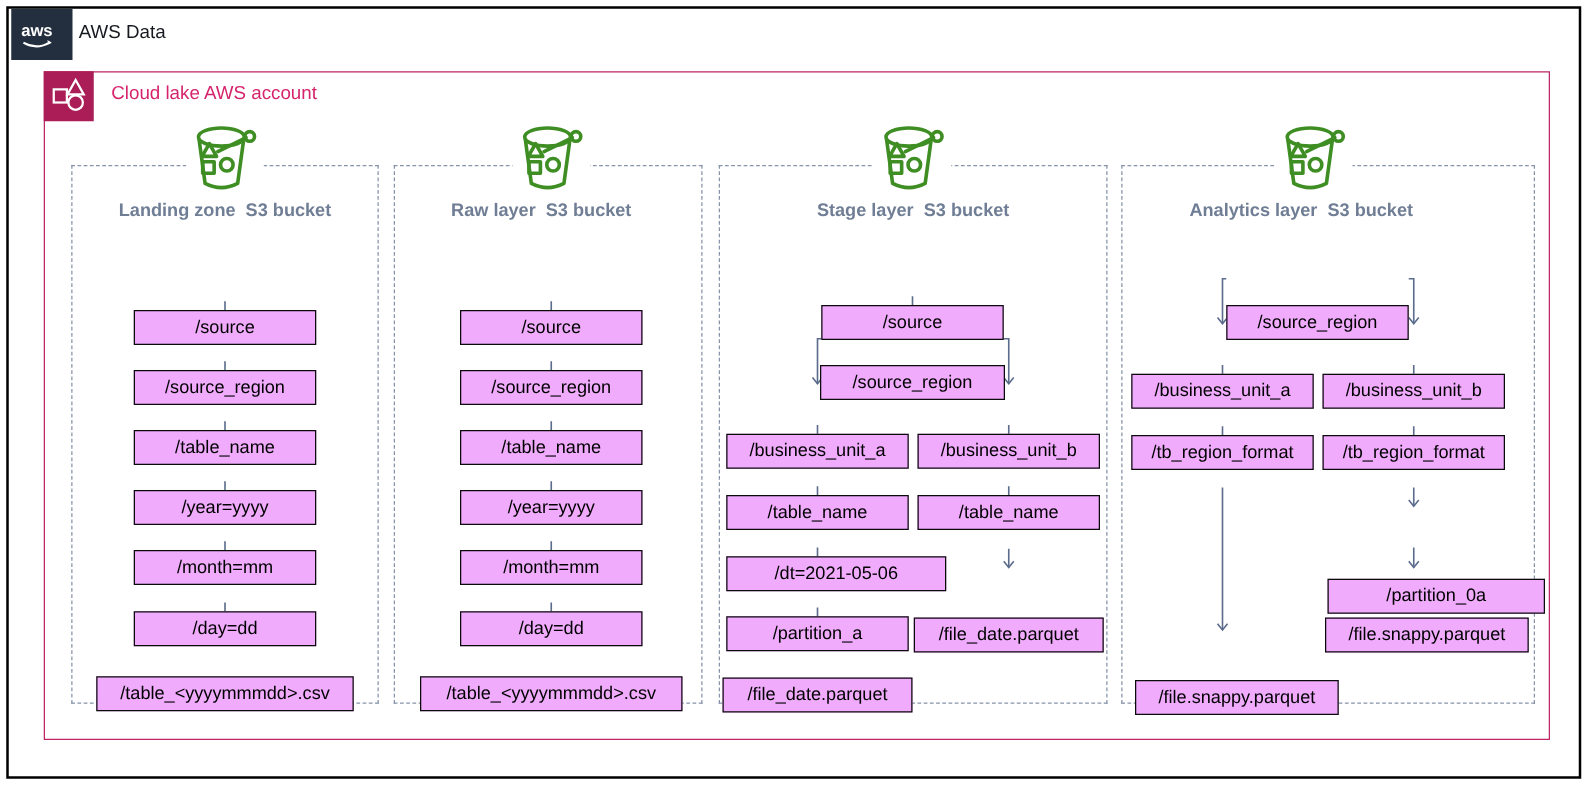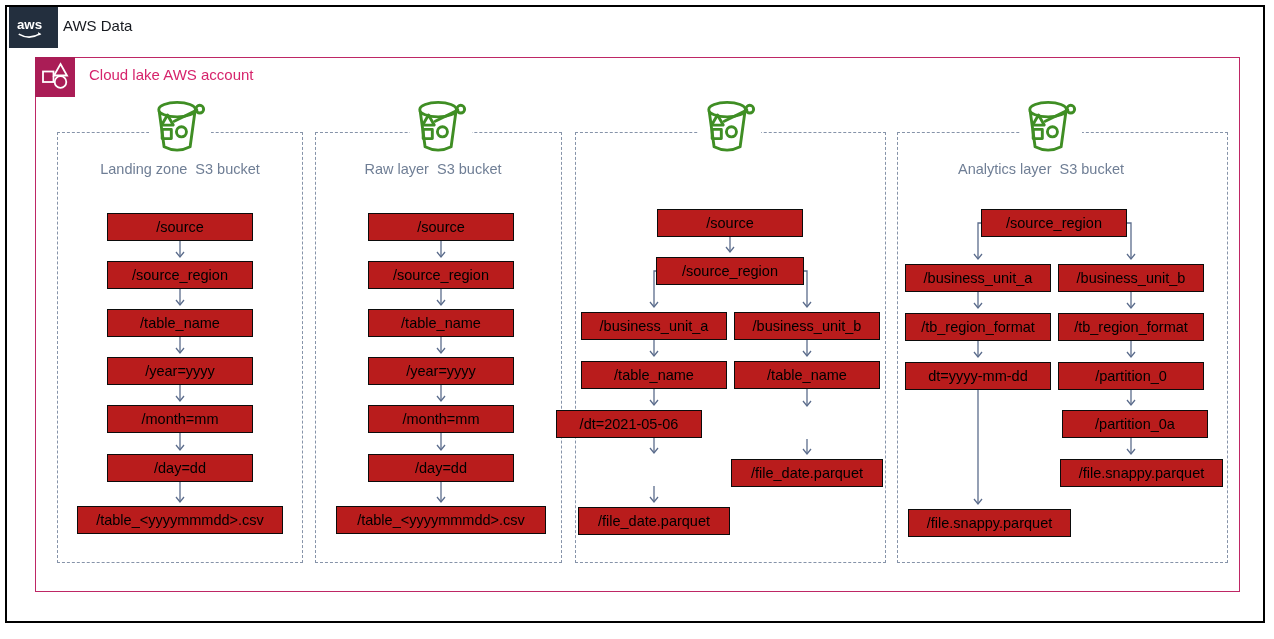--- a/index.html
+++ b/index.html
@@ -9,26 +9,26 @@
   .outer-frame{position:absolute;left:5px;top:5px;width:1260px;height:618px;border:2px solid #000;background:#fff;box-sizing:border-box;}
 
   .aws-logo{position:absolute;left:9px;top:7px;width:49px;height:41px;background:#232F3E;}
   .aws-cloud-label{position:absolute;left:63px;top:17px;font-size:15px;color:#16191F;}
 
   .account-frame{position:absolute;left:35px;top:57px;width:1205px;height:535px;border:1.5px solid #BE2765;box-sizing:border-box;}
   .account-icon{position:absolute;left:35px;top:57px;width:40px;height:40px;background:#AA1D56;}
   .account-label{position:absolute;left:89px;top:66px;font-size:15px;color:#D6246C;}
 
   .col{position:absolute;top:132px;height:431px;border:1px dashed #8693A9;box-sizing:border-box;background:transparent;}
-  .col-title{position:absolute;top:161px;height:20px;text-align:center;font-size:14.5px;color:#6F7E95;white-space:pre;}
+  .col-title{position:absolute;top:161px;height:20px;text-align:center;font-size:14.5px;color:#6F7E95;white-space:pre;font-weight:bold;}
 
   .icon-wrap{position:absolute;top:99px;width:62px;height:56px;background:#fff;display:flex;align-items:center;justify-content:center;}
 
-  .node{position:absolute;height:28px;border:1px solid #0b0b0b;background:#b91c1c;box-sizing:border-box;
-        display:flex;align-items:center;justify-content:center;font-size:14.5px;color:#000;white-space:nowrap;}
+  .node{position:absolute;height:28px;border:1px solid #0b0b0b;background:#f0abfc;box-sizing:border-box;
+        display:flex;align-items:center;justify-content:center;font-size:14.5px;color:#000;white-space:nowrap;margin-top:35px;}
 
   .connector-layer{position:absolute;left:0;top:0;width:1274px;height:639px;pointer-events:none;}
   .hidden-defs{position:absolute;width:0;height:0;overflow:hidden;}
 </style>
 </head>
 <body>
 
 <svg class="hidden-defs" aria-hidden="true">
   <defs>
     <symbol id="bucket" viewBox="0 0 60 56">
@@ -136,20 +136,21 @@
       </svg>
     </div>
   <div class="icon-wrap" style="left:1020px">
       <svg width="58" height="54">
         <use href="#bucket"></use>
       </svg>
     </div>
 
   <div class="col-title" style="left:57px;width:246px">Landing zone  S3 bucket</div>
   <div class="col-title" style="left:315px;width:236px">Raw layer  S3 bucket</div>
+  <div class="col-title" style="left:575px;width:311px">Stage layer  S3 bucket</div>
   <div class="col-title" style="left:897px;width:288px">Analytics layer  S3 bucket</div>
 
   <div class="node" style="left:107px;top:213px;width:146px">/source</div>
   <div class="node" style="left:107px;top:261px;width:146px">/source_region</div>
   <div class="node" style="left:107px;top:309px;width:146px">/table_name</div>
   <div class="node" style="left:107px;top:357px;width:146px">/year=yyyy</div>
   <div class="node" style="left:107px;top:405px;width:146px">/month=mm</div>
   <div class="node" style="left:107px;top:454px;width:146px">/day=dd</div>
   <div class="node" style="left:77px;top:506px;width:206px">/table_&lt;yyyymmmdd&gt;.csv</div>
 
@@ -158,30 +159,29 @@
   <div class="node" style="left:368px;top:309px;width:146px">/table_name</div>
   <div class="node" style="left:368px;top:357px;width:146px">/year=yyyy</div>
   <div class="node" style="left:368px;top:405px;width:146px">/month=mm</div>
   <div class="node" style="left:368px;top:454px;width:146px">/day=dd</div>
   <div class="node" style="left:336px;top:506px;width:210px">/table_&lt;yyyymmmdd&gt;.csv</div>
 
   <div class="node" style="left:657px;top:209px;width:146px">/source</div>
   <div class="node" style="left:656px;top:257px;width:148px">/source_region</div>
   <div class="node" style="left:581px;top:312px;width:146px">/business_unit_a</div>
   <div class="node" style="left:581px;top:361px;width:146px">/table_name</div>
-  <div class="node" style="left:556px;top:410px;width:146px">/dt=2021-05-06</div>
+  <div class="node" style="left:581px;top:410px;width:176px">/dt=2021-05-06</div>
+  <div class="node" style="left:581px;top:458px;width:146px">/partition_a</div>
   <div class="node" style="left:578px;top:507px;width:152px">/file_date.parquet</div>
   <div class="node" style="left:734px;top:312px;width:146px">/business_unit_b</div>
   <div class="node" style="left:734px;top:361px;width:146px">/table_name</div>
   <div class="node" style="left:731px;top:459px;width:152px">/file_date.parquet</div>
 
   <div class="node" style="left:981px;top:209px;width:146px">/source_region</div>
   <div class="node" style="left:905px;top:264px;width:146px">/business_unit_a</div>
   <div class="node" style="left:905px;top:313px;width:146px">/tb_region_format</div>
-  <div class="node" style="left:905px;top:362px;width:146px">dt=yyyy-mm-dd</div>
   <div class="node" style="left:908px;top:509px;width:163px">/file.snappy.parquet</div>
   <div class="node" style="left:1058px;top:264px;width:146px">/business_unit_b</div>
   <div class="node" style="left:1058px;top:313px;width:146px">/tb_region_format</div>
-  <div class="node" style="left:1058px;top:362px;width:146px">/partition_0</div>
-  <div class="node" style="left:1062px;top:410px;width:146px">/partition_0a</div>
+  <div class="node" style="left:1062px;top:428px;width:174px">/partition_0a</div>
   <div class="node" style="left:1060px;top:459px;width:163px">/file.snappy.parquet</div>
 
 </div>
 
 </body></html>

